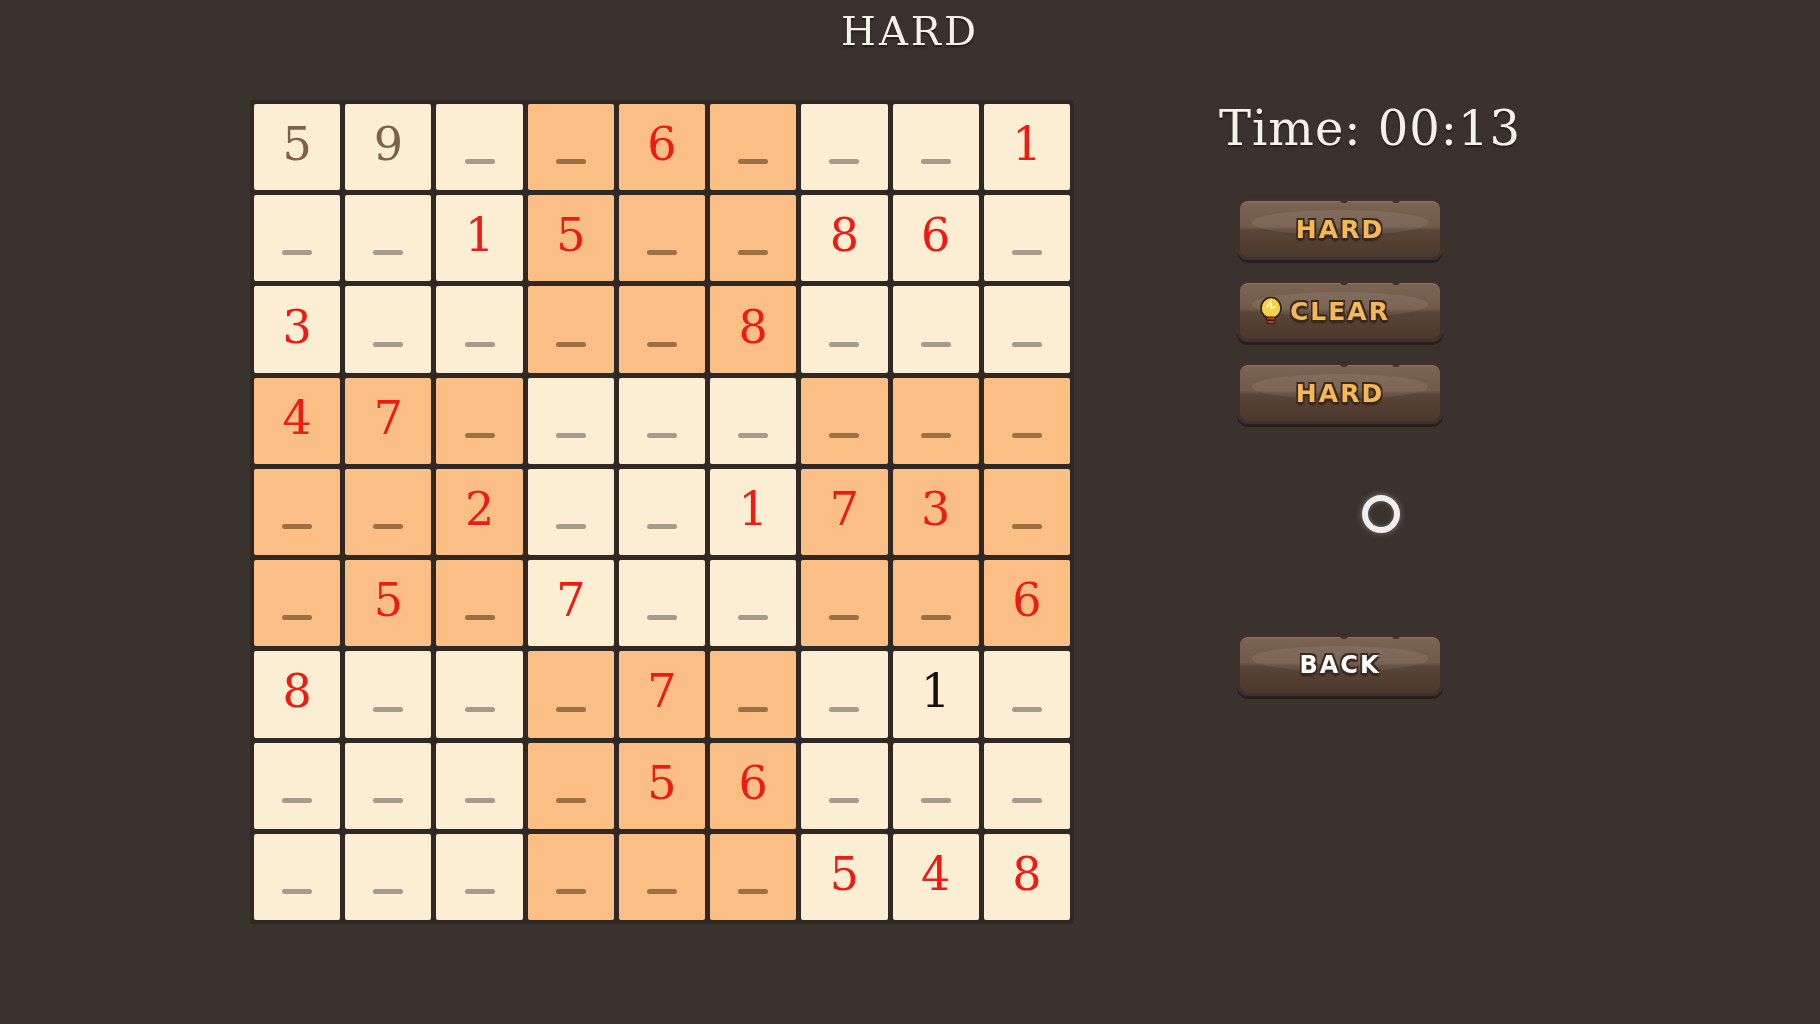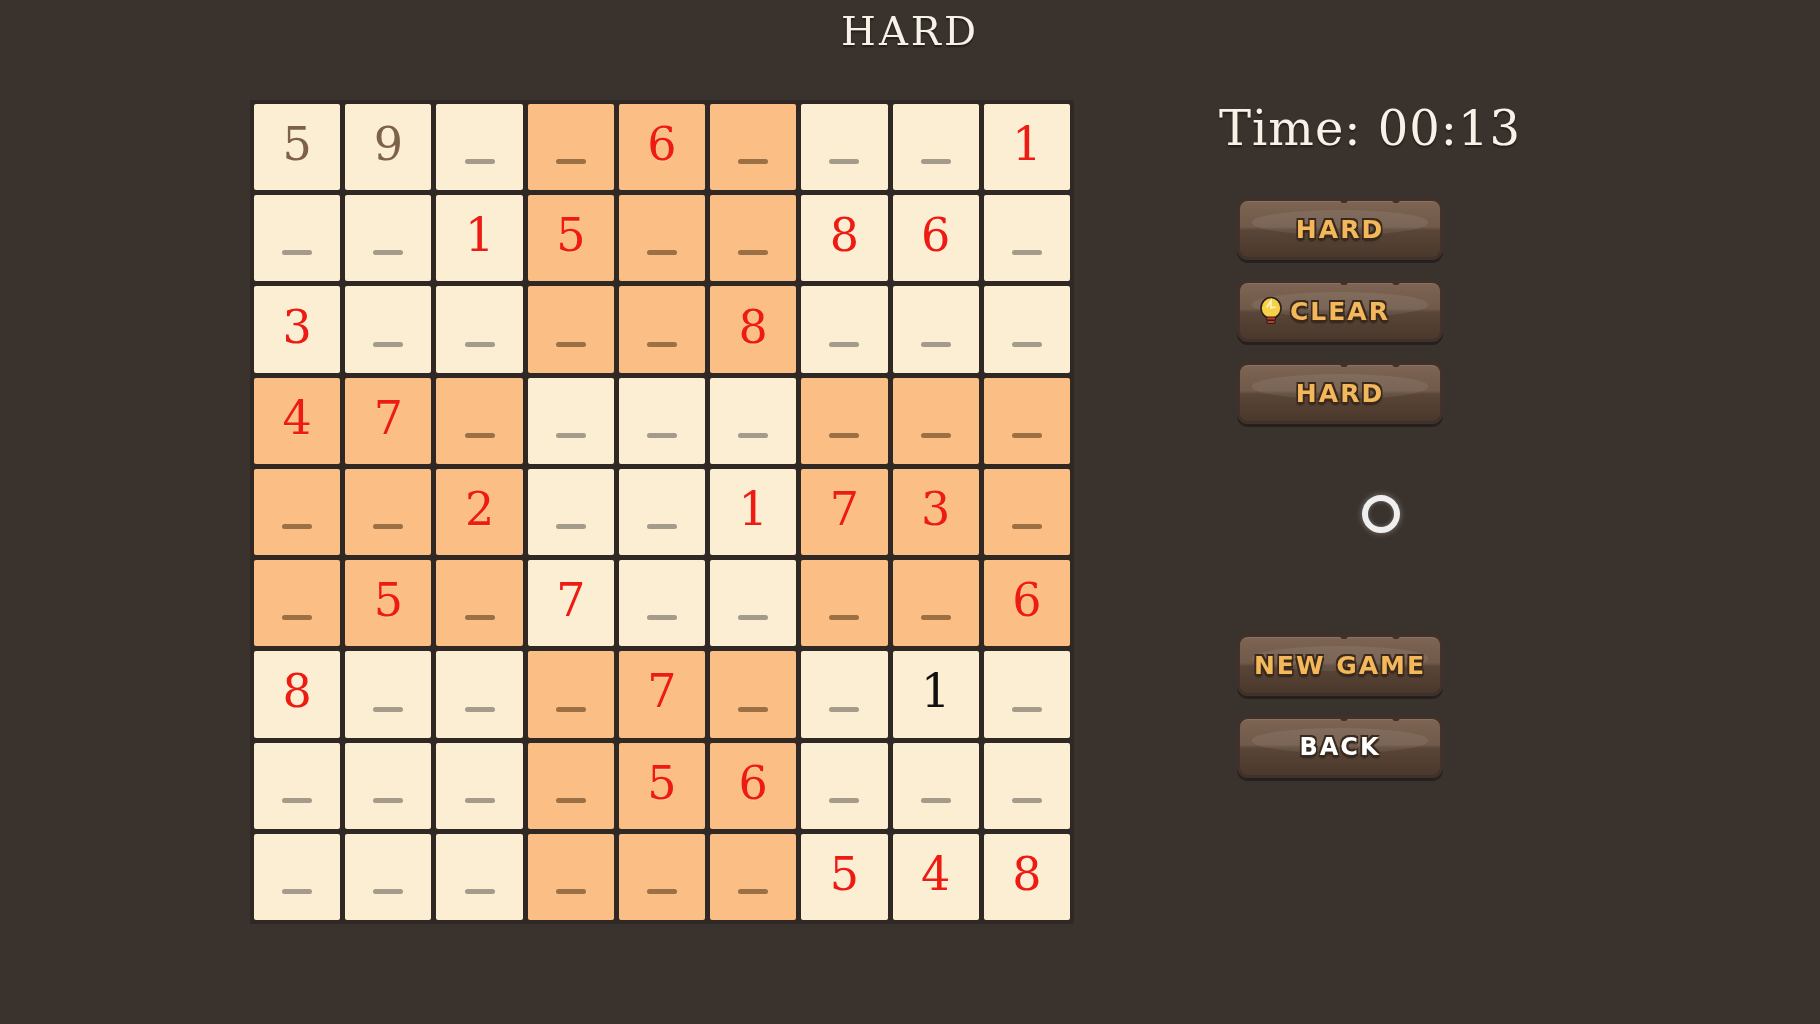--- a/index.html
+++ b/index.html
@@ -473,21 +473,18 @@
           <span class="lbl">HARD</span>
         </div>
       </div>
 
     <div id="spinner-wrap">
       <div id="spinner"></div>
     </div>
 
     <div id="bottom-btns">
         <div class="btn">
-          <span class="lbl">NEW GAME</span>
-        </div>
-        <div class="btn">
           <span class="lbl white">BACK</span>
         </div>
       </div>
 
   </div>
 </div>
 
 </body></html>

